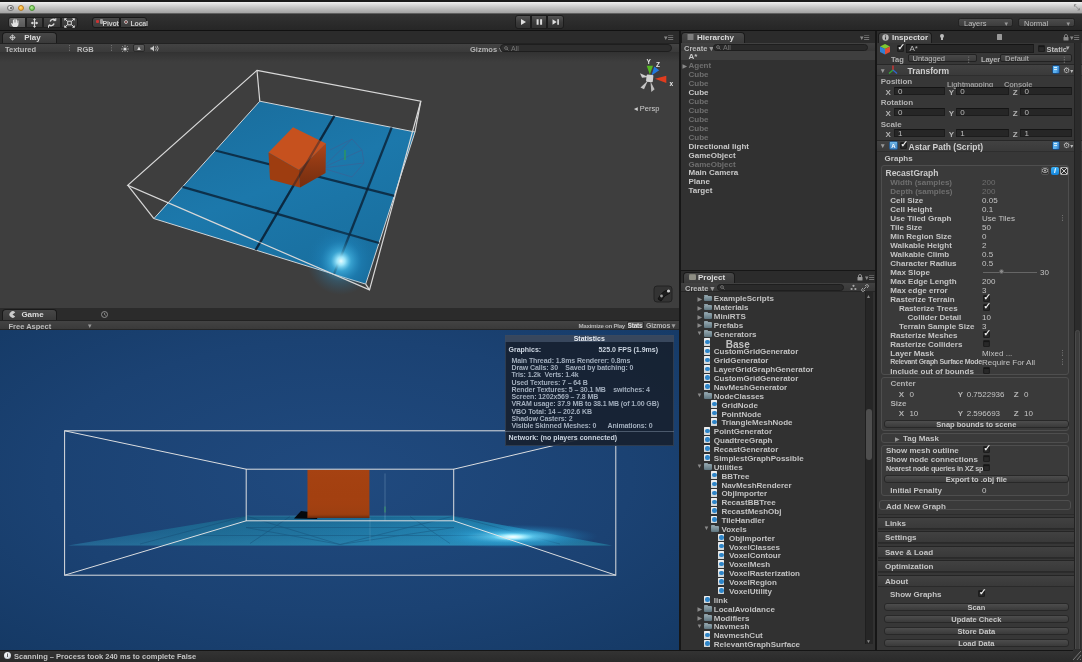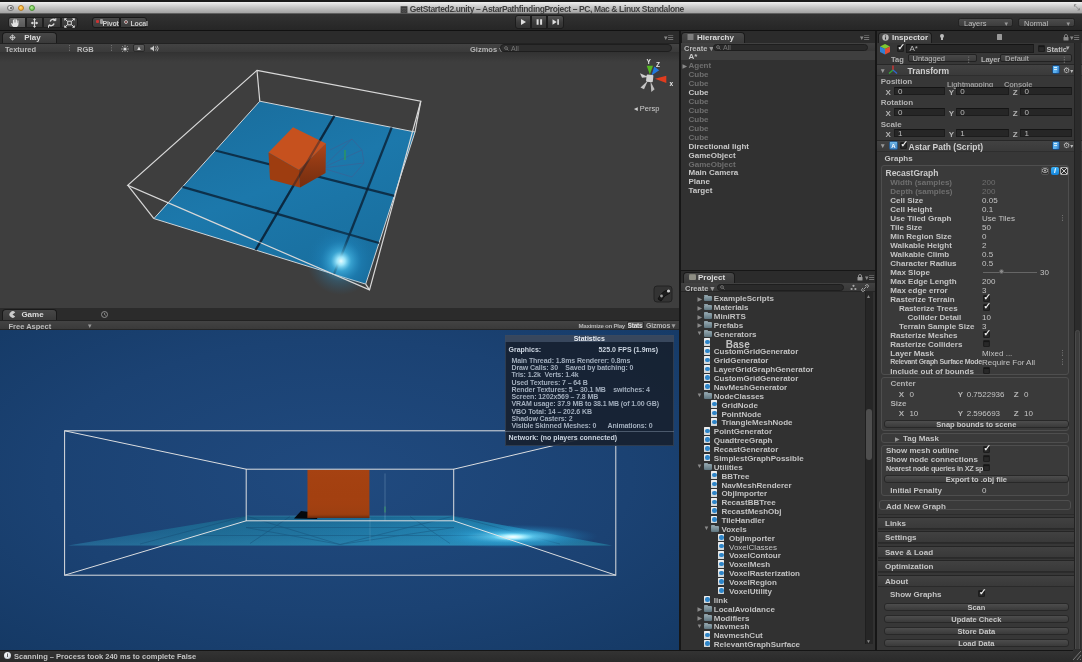--- a/index.html
+++ b/index.html
@@ -15,21 +15,20 @@
 .ddown{position:absolute;height:8px;background:linear-gradient(#484848,#3c3c3c);border:1px solid #222;border-radius:2px;color:#bbb;font-size:7.5px;line-height:7px;padding-left:4px;}
 </style></head><body>
 <div id="app">
 
 <div class="abs" style="left:0;top:0;width:1082px;height:2px;background:#1a1a1a;"></div>
 <div class="abs" style="left:0;top:2px;width:1082px;height:12px;background:linear-gradient(#efefef,#c9c9c9 45%,#a2a2a2);border-bottom:1px solid #5f5f5f;"></div>
 <div class="abs" style="left:7px;top:4.5px;width:6.5px;height:6.5px;border-radius:50%;background:radial-gradient(circle at 35% 30%,#f5f5f5,#9a9a9a);border:0.5px solid #777;"></div>
 <div class="abs" style="left:9.5px;top:7px;width:2px;height:2px;border-radius:50%;background:#555;"></div>
 <div class="abs" style="left:17.5px;top:4.5px;width:6.5px;height:6.5px;border-radius:50%;background:radial-gradient(circle at 35% 30%,#ffd76e,#f6a427);border:0.5px solid #b97c1e;"></div>
 <div class="abs" style="left:28.5px;top:4.5px;width:6.5px;height:6.5px;border-radius:50%;background:radial-gradient(circle at 35% 30%,#b7ee9a,#58bb3c);border:0.5px solid #4a9331;"></div>
-<div class="abs" style="left:392px;top:3.8px;width:300px;text-align:center;font-size:8.5px;font-weight:700;letter-spacing:-0.38px;color:#3d3d3d;white-space:nowrap;">▩ GetStarted2.unity – AstarPathfindingProject – PC, Mac &amp; Linux Standalone</div>
 <div class="abs" style="right:2px;top:3px;color:#666;font-size:8px;">⤡</div>
 
 <div class="abs" style="left:0;top:14px;width:1082px;height:17px;background:linear-gradient(#323232,#262626);border-bottom:1px solid #111;"></div>
 <div class="abs" style="left:8.0px;top:16.5px;width:17.5px;height:11.5px;background:linear-gradient(#6e6e6e,#585858);border:1px solid #1f1f1f;border-radius:3px 0 0 3px;"></div>
     <div class="abs" style="left:25.5px;top:16.5px;width:17.5px;height:11.5px;background:linear-gradient(#464646,#363636);border:1px solid #1f1f1f;border-radius:0;"></div>
     <div class="abs" style="left:43.0px;top:16.5px;width:17.5px;height:11.5px;background:linear-gradient(#464646,#363636);border:1px solid #1f1f1f;border-radius:0;"></div>
     <div class="abs" style="left:60.5px;top:16.5px;width:17.5px;height:11.5px;background:linear-gradient(#464646,#363636);border:1px solid #1f1f1f;border-radius:0 3px 3px 0;"></div>
 <svg class="abs" style="left:8px;top:16.5px;" width="70" height="12" viewBox="0 0 70 12">
 <g fill="#e2e2e2">
 <path d="M5.6 10 C4.5 9.5 3.5 8.2 3.2 6.8 C3.0 6.0 4.0 5.7 4.4 6.4 L4.9 7.2 L4.9 3.1 C4.9 2.2 6.0 2.2 6.0 3.1 L6.0 5.5 L6.4 5.5 L6.4 2.5 C6.4 1.6 7.5 1.6 7.5 2.5 L7.5 5.5 L7.9 5.5 L7.9 2.8 C7.9 1.9 9.0 1.9 9.0 2.8 L9.0 5.7 L9.4 5.7 L9.4 4.0 C9.4 3.1 10.5 3.1 10.5 4.0 L10.5 6.9 C10.5 8.8 9.3 10.1 7.6 10.1 Z"></path>
@@ -446,21 +445,21 @@
     <div class="abs" style="left:721.4px;top:516.0px;font-size:8px;font-weight:700;color:#c2c2c2;white-space:nowrap;">TileHandler</div>
     <div class="abs" style="left:703.5px;top:525.4px;font-size:6px;color:#8a8a8a;">▼</div>
     <div class="abs" style="left:711px;top:526.3px;width:7.5px;height:5.5px;background:linear-gradient(#93a6ae,#5f7680);border-radius:1px;"></div>
     <div class="abs" style="left:711px;top:525.3px;width:3.5px;height:1.5px;background:#8fa2aa;border-radius:0.8px;"></div>
     <div class="abs" style="left:721.4px;top:524.8px;font-size:8px;font-weight:700;color:#c2c2c2;white-space:nowrap;">Voxels</div>
     <div class="abs" style="left:718px;top:533.5px;width:6px;height:7.5px;background:linear-gradient(#f2f2f2,#cfd4d6);border-radius:0.5px;"></div>
     <div class="abs" style="left:719px;top:535.0px;width:4.5px;height:4.5px;border-radius:50%;background:#2e85c8;"></div>
     <div class="abs" style="left:729.0px;top:533.7px;font-size:8px;font-weight:700;color:#c2c2c2;white-space:nowrap;">ObjImporter</div>
     <div class="abs" style="left:718px;top:542.4px;width:6px;height:7.5px;background:linear-gradient(#f2f2f2,#cfd4d6);border-radius:0.5px;"></div>
     <div class="abs" style="left:719px;top:543.9px;width:4.5px;height:4.5px;border-radius:50%;background:#2e85c8;"></div>
-    <div class="abs" style="left:729.0px;top:542.6px;font-size:8px;font-weight:400;color:#c2c2c2;white-space:nowrap;text-align:center;">VoxelClasses</div>
+    <div class="abs" style="left:729.0px;top:542.6px;font-size:8px;font-weight:700;color:#c2c2c2;white-space:nowrap;text-align:center;">VoxelClasses</div>
     <div class="abs" style="left:718px;top:551.2px;width:6px;height:7.5px;background:linear-gradient(#f2f2f2,#cfd4d6);border-radius:0.5px;"></div>
     <div class="abs" style="left:719px;top:552.7px;width:4.5px;height:4.5px;border-radius:50%;background:#2e85c8;"></div>
     <div class="abs" style="left:729.0px;top:551.4px;font-size:8px;font-weight:700;color:#c2c2c2;white-space:nowrap;">VoxelContour</div>
     <div class="abs" style="left:718px;top:560.1px;width:6px;height:7.5px;background:linear-gradient(#f2f2f2,#cfd4d6);border-radius:0.5px;"></div>
     <div class="abs" style="left:719px;top:561.6px;width:4.5px;height:4.5px;border-radius:50%;background:#2e85c8;"></div>
     <div class="abs" style="left:729.0px;top:560.3px;font-size:8px;font-weight:700;color:#c2c2c2;white-space:nowrap;">VoxelMesh</div>
     <div class="abs" style="left:718px;top:569.0px;width:6px;height:7.5px;background:linear-gradient(#f2f2f2,#cfd4d6);border-radius:0.5px;"></div>
     <div class="abs" style="left:719px;top:570.5px;width:4.5px;height:4.5px;border-radius:50%;background:#2e85c8;"></div>
     <div class="abs" style="left:729.0px;top:569.2px;font-size:8px;font-weight:700;color:#c2c2c2;white-space:nowrap;">VoxelRasterization</div>
     <div class="abs" style="left:718px;top:577.8px;width:6px;height:7.5px;background:linear-gradient(#f2f2f2,#cfd4d6);border-radius:0.5px;"></div>

